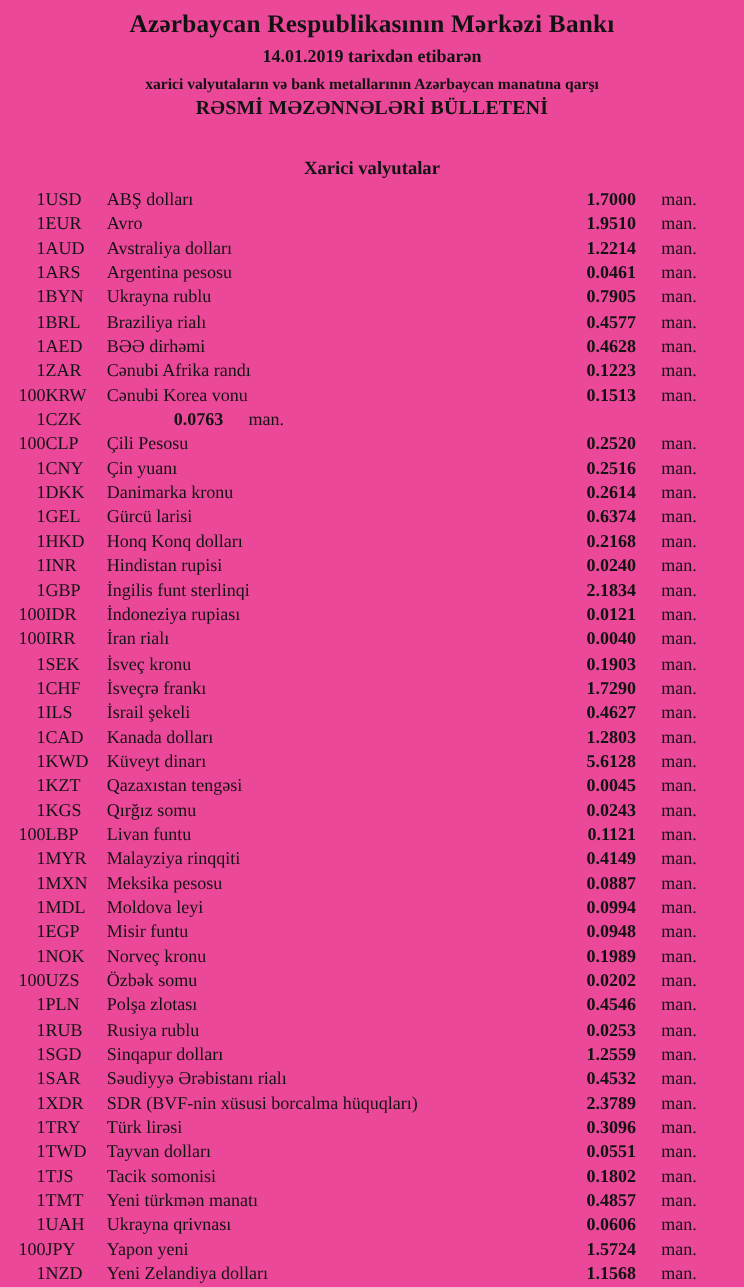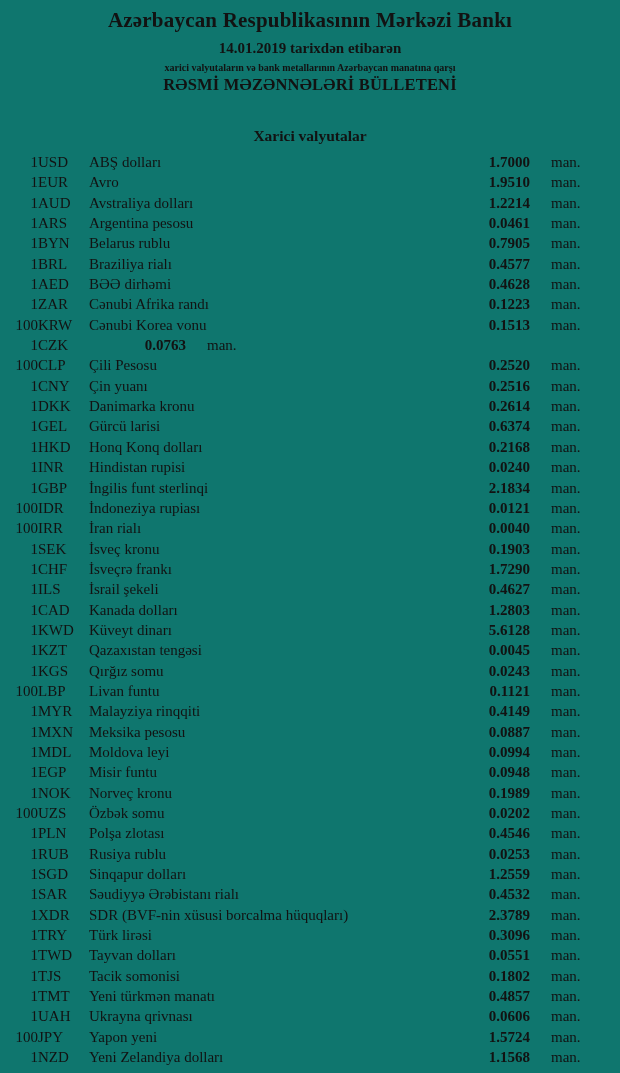--- a/index.html
+++ b/index.html
@@ -4,39 +4,39 @@
 <style>
   html, body {
     margin: 0;
     padding: 0;
     background: #ffffff;
   }
   .page {
     position: relative;
     width: 620px;
     height: 1073px;
-    background: #0f766e;
+    background: #ec4899;
     color: #121212;
     font-family: "Liberation Serif", "DejaVu Serif", serif;
     overflow: hidden;
   }
   header { text-align: center; }
   .bank-name {
     font-size: 21px;
     font-weight: bold;
     margin: 8px 0 0 0;
     letter-spacing: 0.2px;
   }
   .date-line {
     font-size: 15px;
     font-weight: bold;
     margin: 7px 0 0 0;
   }
   .subtitle-line {
-    font-size: 10px;
+    font-size: 13px;
     font-weight: bold;
     margin: 5px 0 0 0;
   }
   .bulletin-title {
     font-size: 16.5px;
     font-weight: bold;
     margin: 2px 0 0 0;
     letter-spacing: 0.2px;
   }
   .section-title {
@@ -102,21 +102,21 @@
       <span class="qty">1</span>
       <span class="code">ARS</span>
       <span class="name">Argentina pesosu</span>
       <span class="rate">0.0461</span>
       <span class="unit">man.</span>
     </div>
 
     <div class="row">
       <span class="qty">1</span>
       <span class="code">BYN</span>
-      <span class="name">Belarus rublu</span>
+      <span class="name">Ukrayna rublu</span>
       <span class="rate">0.7905</span>
       <span class="unit">man.</span>
     </div>
 
     <div class="row">
       <span class="qty">1</span>
       <span class="code">BRL</span>
       <span class="name">Braziliya rialı</span>
       <span class="rate">0.4577</span>
       <span class="unit">man.</span>

